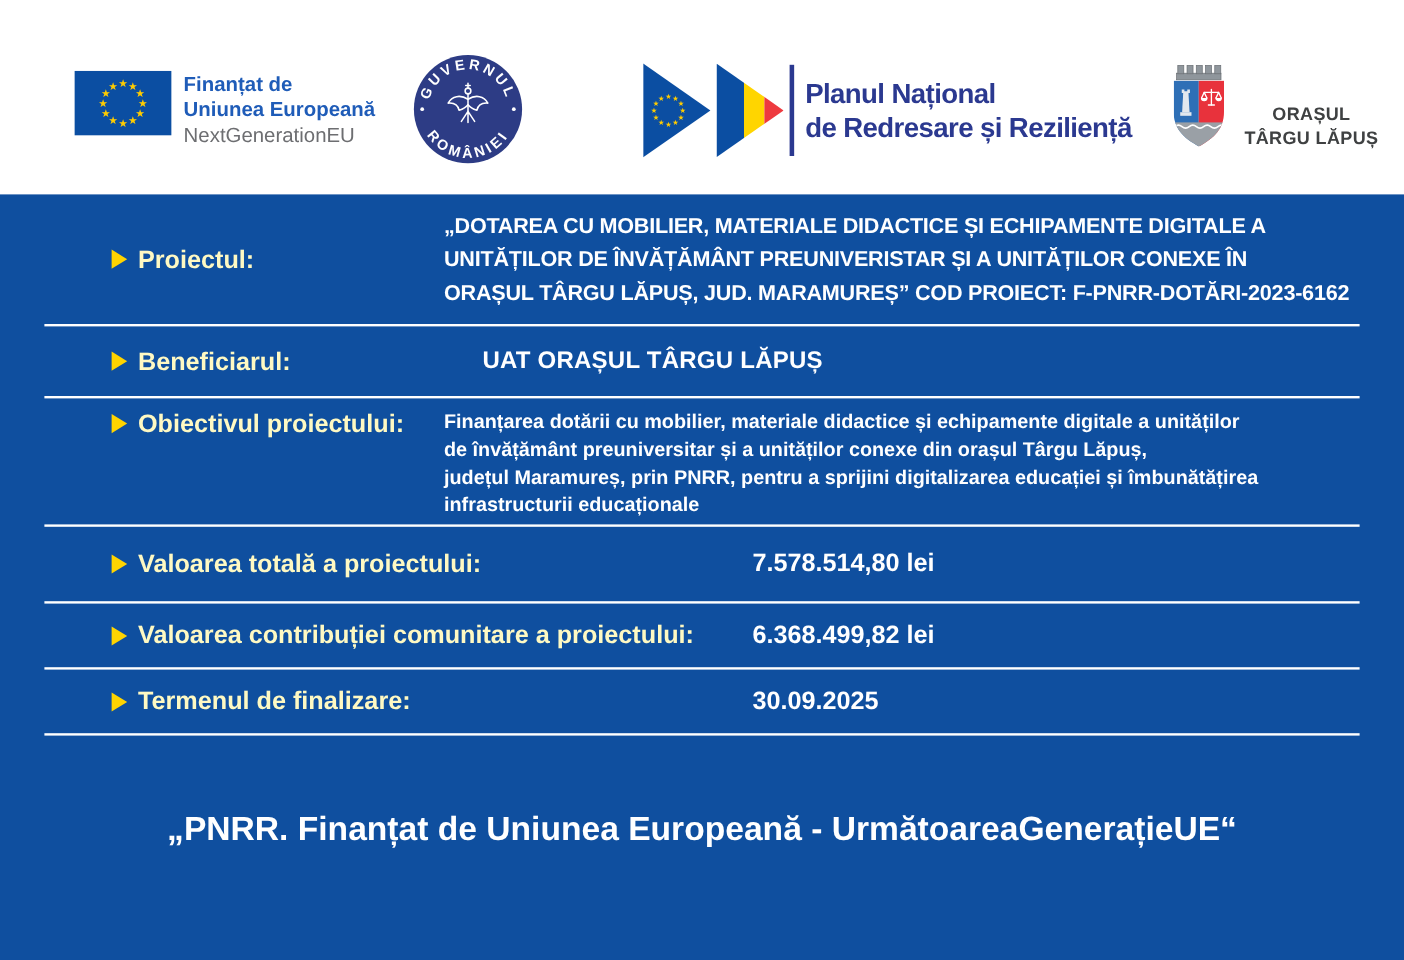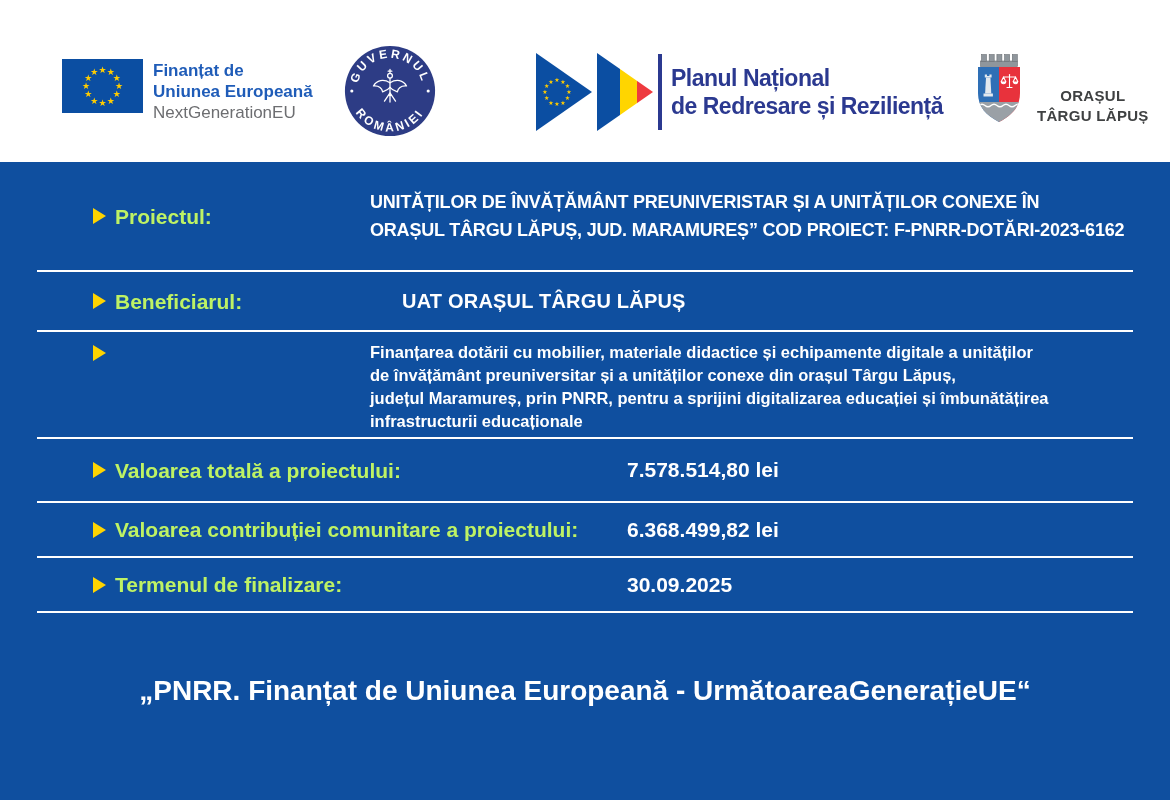--- a/index.html
+++ b/index.html
@@ -26,21 +26,21 @@
   .r4{height:62px;}
   .r5{height:53px;}
   .r6{height:53px;}
   .lw{display:flex;align-items:center;gap:9px;flex:0 0 auto;box-sizing:border-box;}
   .r3 .lw{align-items:flex-start;padding-top:1px;}
   .lw1{width:277px;}
   .lw2{width:534px;}
   .bullet{width:0;height:0;border-top:8px solid transparent;border-bottom:8px solid transparent;
           border-left:13px solid #ffd400;flex-shrink:0;}
   .r3 .bullet{margin-top:3px;}
-  .label{color:#bef264;font-weight:bold;font-size:21px;line-height:23px;}
+  .label{color:#fef9c3;font-weight:bold;font-size:21px;line-height:23px;}
   .value{color:#fff;font-weight:bold;}
   .v-caps{font-size:18px;line-height:28px;letter-spacing:-0.2px;}
   .v-mid{font-size:20px;letter-spacing:0.2px;}
   .v-body{font-size:16.5px;line-height:23px;}
   .v-num{font-size:21px;}
   .divider{height:2px;background:#ffffff;margin:0 37px;}
   .footer{margin-top:62px;text-align:center;color:#fff;font-weight:bold;font-size:28px;}
 </style>
 </head>
 <body>
@@ -175,38 +175,40 @@
   </header>
 
   <main class="panel">
 
     <div class="row r1">
       <div class="lw lw1">
         <span class="bullet"></span>
         <span class="label">Proiectul:</span>
       </div>
       <div class="value v-caps">
+        <div>„DOTAREA CU MOBILIER, MATERIALE DIDACTICE ȘI ECHIPAMENTE DIGITALE A</div>
         <div>UNITĂȚILOR DE ÎNVĂȚĂMÂNT PREUNIVERISTAR ȘI A UNITĂȚILOR CONEXE ÎN</div>
         <div>ORAȘUL TÂRGU LĂPUȘ, JUD. MARAMUREȘ” COD PROIECT: F-PNRR-DOTĂRI-2023-6162</div>
       </div>
     </div>
     <div class="divider"></div>
 
     <div class="row r2">
       <div class="lw lw1">
         <span class="bullet"></span>
         <span class="label">Beneficiarul:</span>
       </div>
       <div class="value v-mid">UAT ORAȘUL TÂRGU LĂPUȘ</div>
     </div>
     <div class="divider"></div>
 
     <div class="row r3">
       <div class="lw lw1">
         <span class="bullet"></span>
+        <span class="label">Obiectivul proiectului:</span>
       </div>
       <div class="value v-body">
         <div>Finanțarea dotării cu mobilier, materiale didactice și echipamente digitale a unităților</div>
         <div>de învățământ preuniversitar și a unităților conexe din orașul Târgu Lăpuș,</div>
         <div>județul Maramureș, prin PNRR, pentru a sprijini digitalizarea educației și îmbunătățirea</div>
         <div>infrastructurii educaționale</div>
       </div>
     </div>
     <div class="divider"></div>
 

